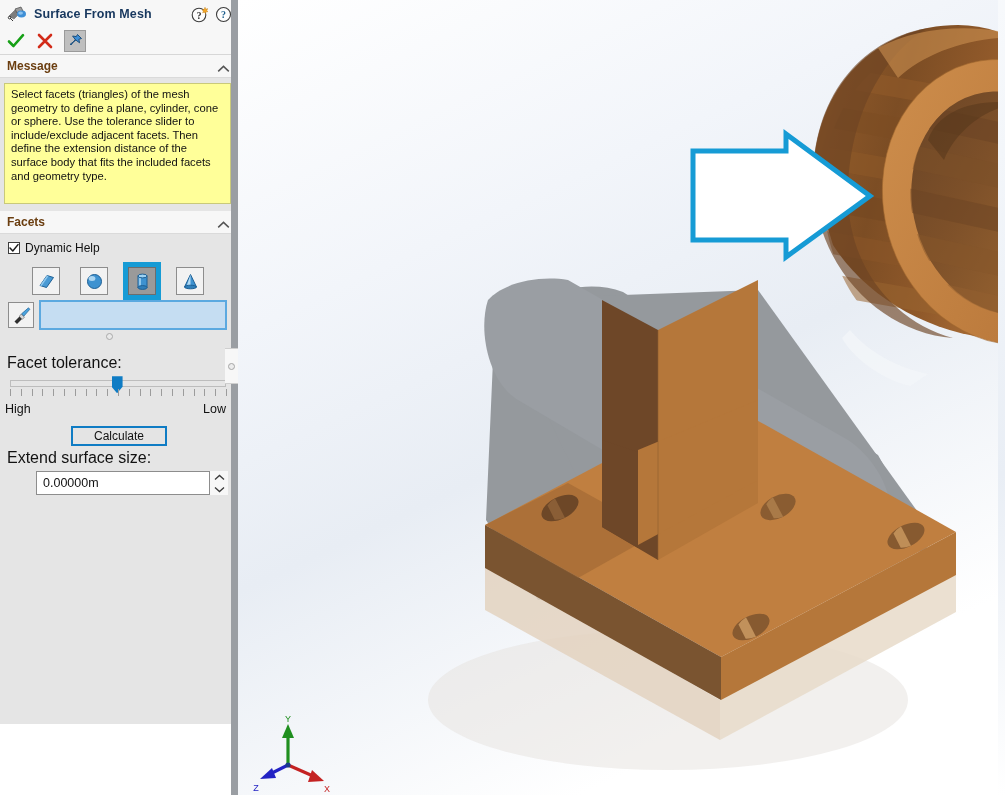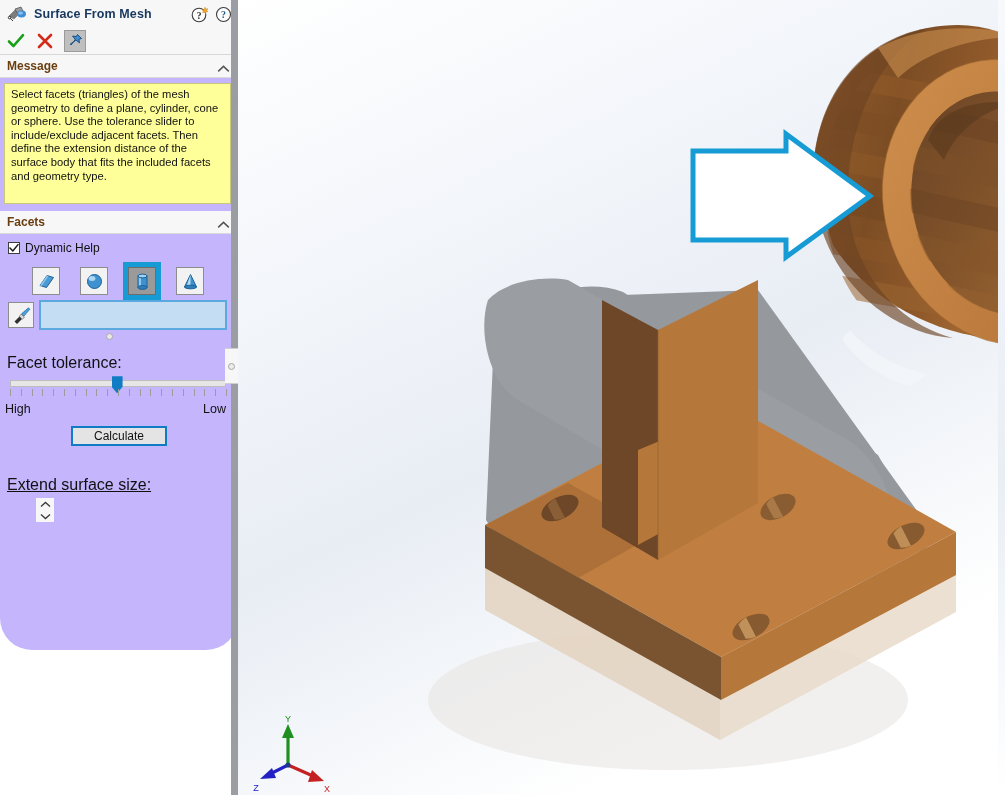--- a/index.html
+++ b/index.html
@@ -7,24 +7,23 @@
   body {
     font-family: "Liberation Sans", sans-serif;
     font-size: 12px;
     background:#ffffff;
   }
   #app { position:relative; width:1005px; height:795px; display:flex; }
 
   
   #panel {
     position:relative;
-    width:238px; height:650px;
-    background:#c4b5fd;
+    width:238px; height:724px;
+    background:#e5e5e5;
     flex:0 0 238px;
-    border-radius:32px;
   }
 
   
   .pm-title {
     height:28px; display:flex; align-items:center;
     padding:0 6px 0 7px; gap:7px;
     background:#f7f7f7;
   }
   .pm-title-icon { width:20px; height:18px; flex:0 0 20px; position:relative; }
   .pm-title-text {
@@ -142,21 +141,21 @@
   .calc-btn {
     width:96px;height:20px;
     background:#e4e4e4;
     border:2px solid #0f7cc4;
     font-family:"Liberation Sans",sans-serif;
     font-size:12px;color:#111;
     display:flex;align-items:center;justify-content:center;
     cursor:pointer;
   }
 
-  .ext-label { padding:30px 0 0 7px;text-decoration:underline; }
+  .ext-label { padding:3px 0 0 7px; }
   .spin-row { display:flex; padding:4px 0 0 36px; }
   .spin-input {
     width:174px;height:24px;
     border:1px solid #8d8d8d; background:#fff;
     font-family:"Liberation Sans",sans-serif; font-size:12.5px;
     color:#111; padding:0 0 0 6px; outline:none;
   }
   .spin-btns {
     width:18px;height:24px;display:flex;flex-direction:column;
     align-items:center;justify-content:space-around;
@@ -353,20 +352,21 @@
         <span>Low</span>
       </div>
 
       <div class="calc-wrap">
         <button class="calc-btn">Calculate</button>
       </div>
 
       <div class="lbl ext-label">Extend surface size:</div>
 
       <div class="spin-row">
+        <input class="spin-input" type="text" readonly="" value="0.00000m" style="">
         <span class="spin-btns">
           <div>
             <svg width="11" height="7" viewBox="0 0 11 7">
                 <path d="M1 5.4 L5.5 1.4 L10 5.4" fill="none" stroke="#3a3a3a" stroke-width="1.3"></path>
               </svg>
           </div>
           <div>
             <svg width="11" height="7" viewBox="0 0 11 7">
                 <path d="M1 1.6 L5.5 5.6 L10 1.6" fill="none" stroke="#3a3a3a" stroke-width="1.3"></path>
               </svg>

